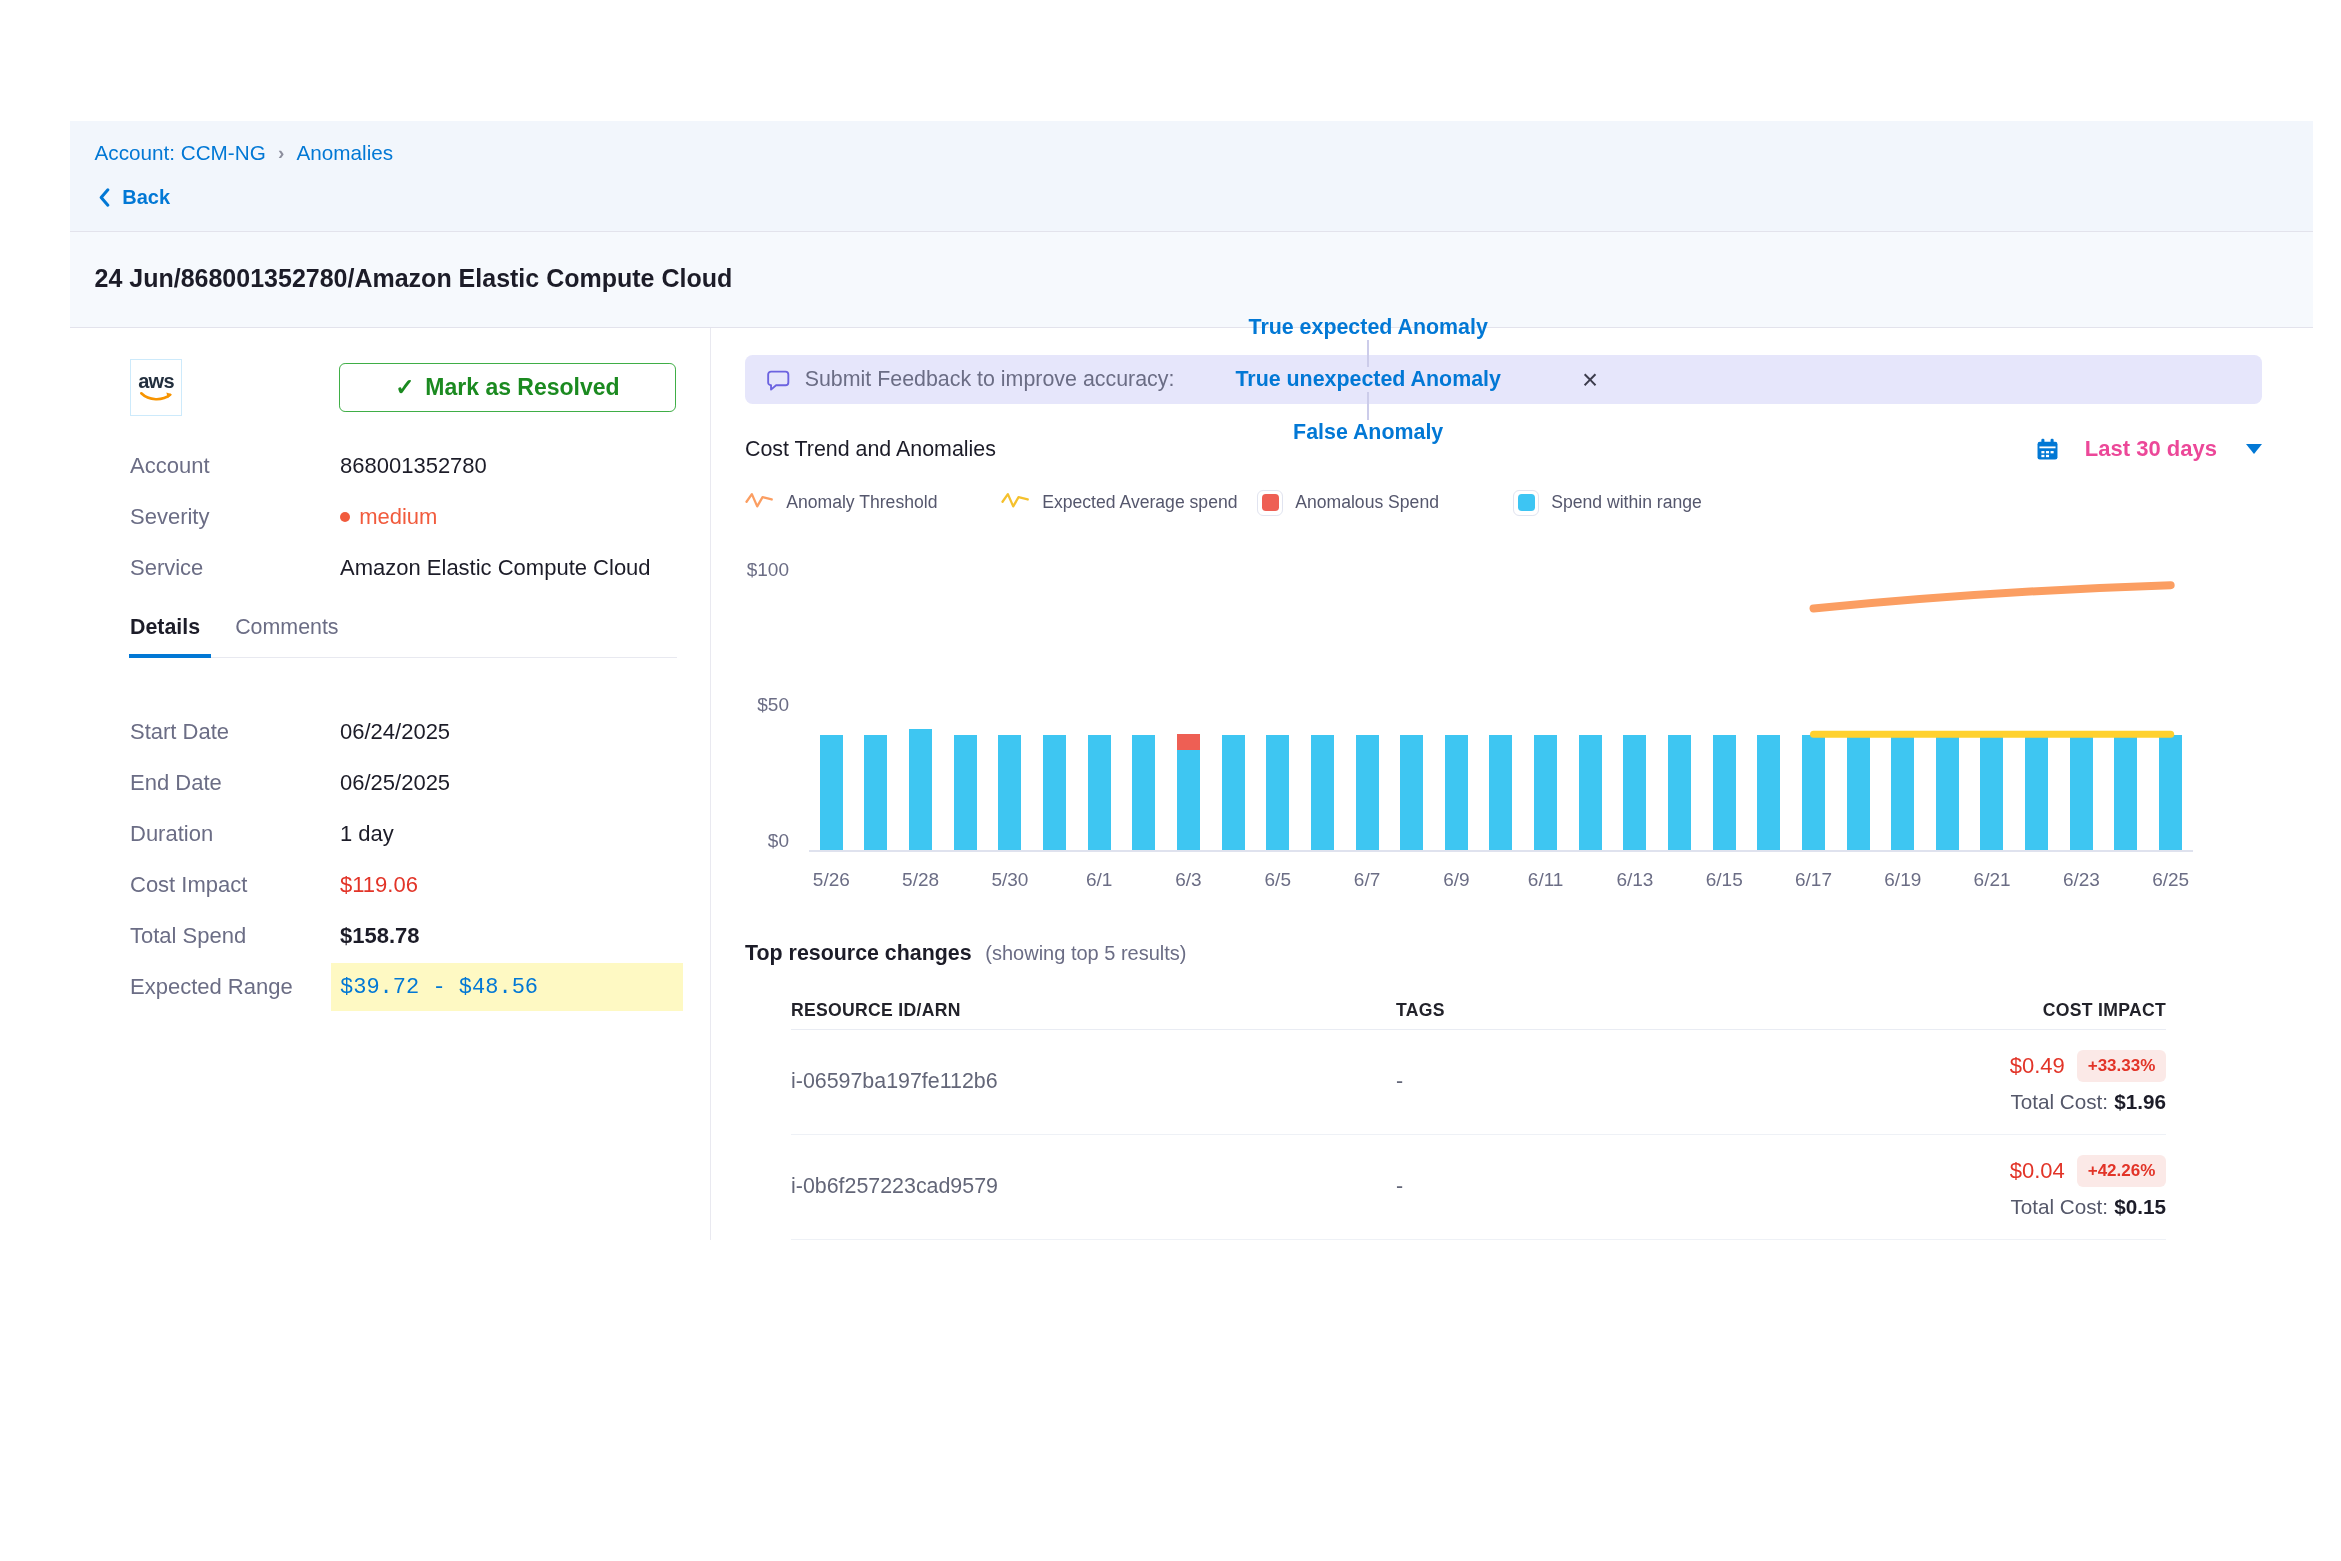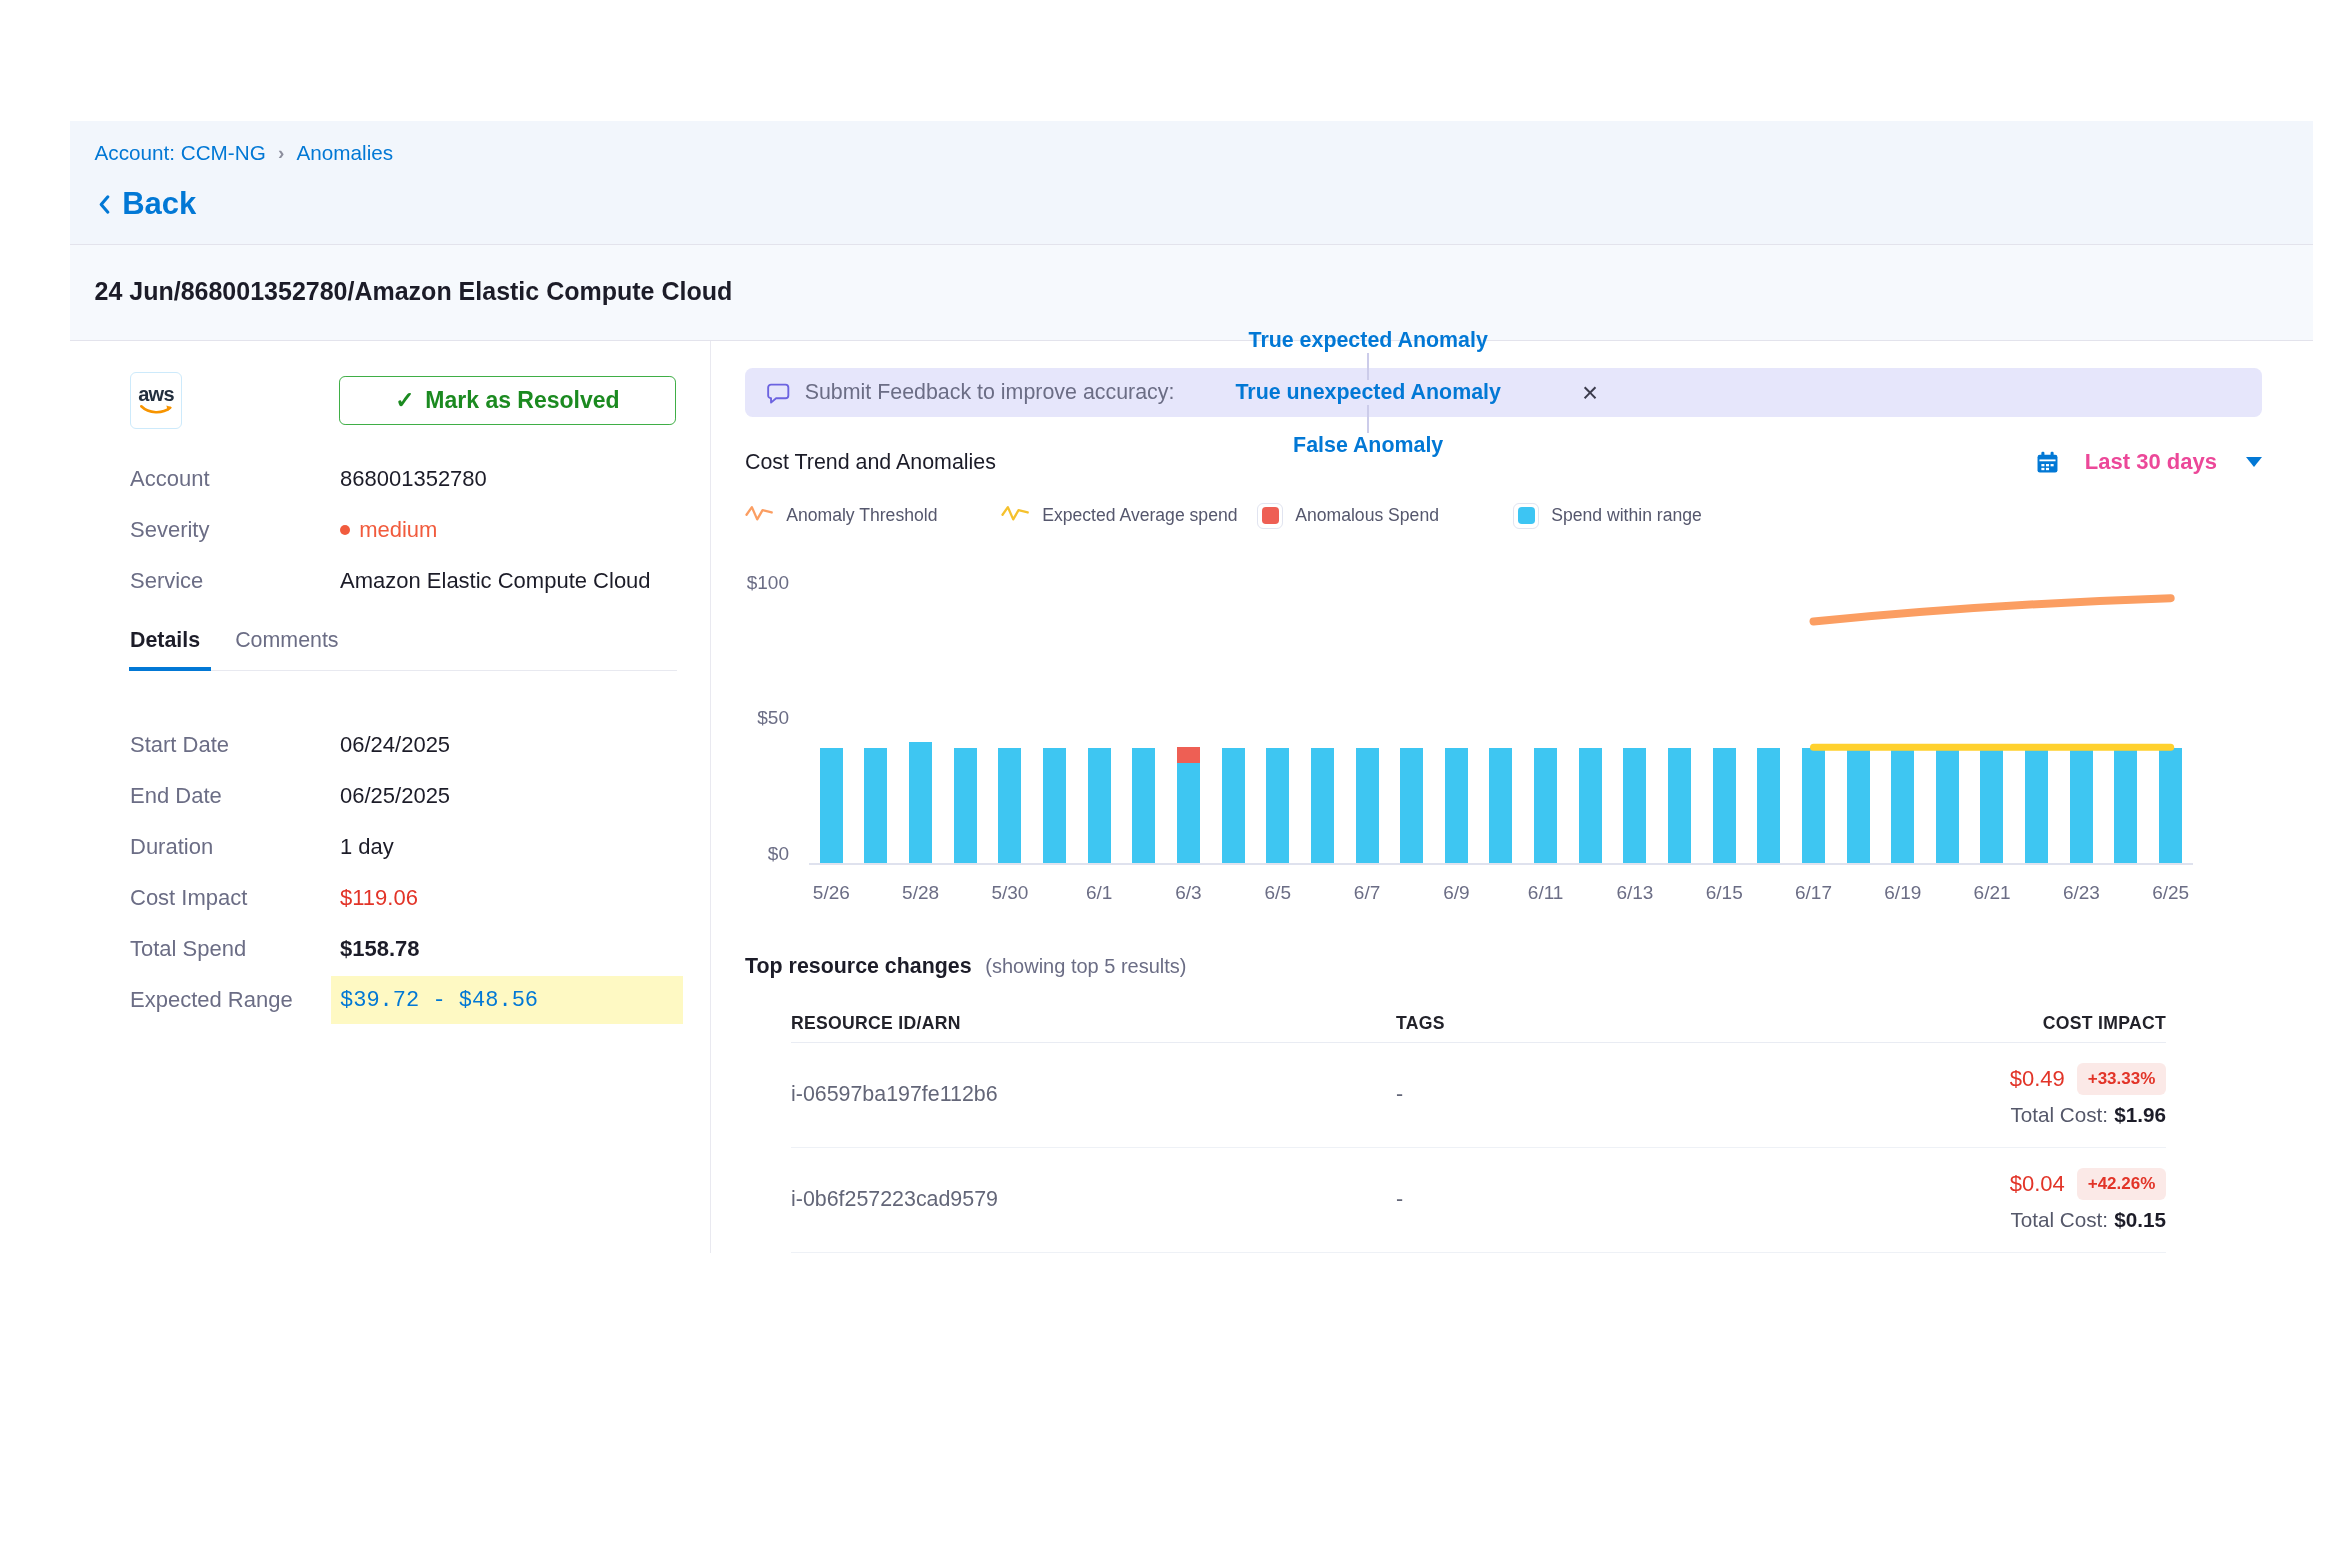--- a/index.html
+++ b/index.html
@@ -9,31 +9,31 @@
     font-family:"Liberation Sans", sans-serif; color:#1c1c28;
   }
   .panel { margin:121px 29px 0 70px; }
 
   
   .crumb-strip { background:#f2f6fc; padding:20px 0 21.4px 24.5px; border-bottom:1.5px solid #e3e3ec; }
   .breadcrumb { display:flex; align-items:center; gap:12.2px; font-size:20.7px; color:#0278d5; }
   .crumb-sep { color:#8d8f9e; font-size:19px; font-weight:bold; }
   .back-row { margin-top:21.4px; display:flex; align-items:center; gap:7.7px; }
   .back-row svg { display:block; }
-  .back-label { color:#0278d5; font-weight:bold; font-size:31px; }
+  .back-label { color:#0278d5; font-weight:bold; font-size:20px; }
 
   
   .title-strip { background:#f6f9fd; padding:32px 0 34px 24.5px; border-bottom:1.5px solid #e3e3ec; }
   .page-title { font-size:25px; font-weight:bold; color:#1c1c28; }
 
   
   .content { display:flex; background:#fff; }
   .left-col { width:641px; flex:0 0 641px; border-right:1.5px solid #e9e9f0; padding:31px 0 0 60px; min-height:888px; }
   .top-row { display:flex; align-items:center; }
-  .aws-box { width:52px; height:57px; border:1.5px solid #cdeafb; border-radius:6px; background:#fff;
+  .aws-box { width:52px; height:57px; border:1.5px solid #cdeafb; border-radius:0; background:#fff;
              display:flex; flex-direction:column; align-items:center; justify-content:center; }
   .aws-word { font-size:20px; font-weight:bold; color:#232f3e; letter-spacing:-0.8px; line-height:1; }
   .resolve-btn { margin-left:auto; margin-right:34px; width:337px; height:49px; background:#fff;
                  border:1.5px solid #3fae46; border-radius:6.1px; color:#1b8a20; font-weight:bold; font-size:23px;
                  display:flex; align-items:center; justify-content:center; gap:10.7px; cursor:pointer;
                  font-family:"Liberation Sans", sans-serif; }
   .summary { margin-top:37px; }
   .info-row { display:flex; align-items:center; margin-bottom:25px; }
   .info-label { width:210px; flex:0 0 210px; color:#6b6d85; font-size:22px; }
   .info-value { font-size:22px; color:#1c1c28; }

